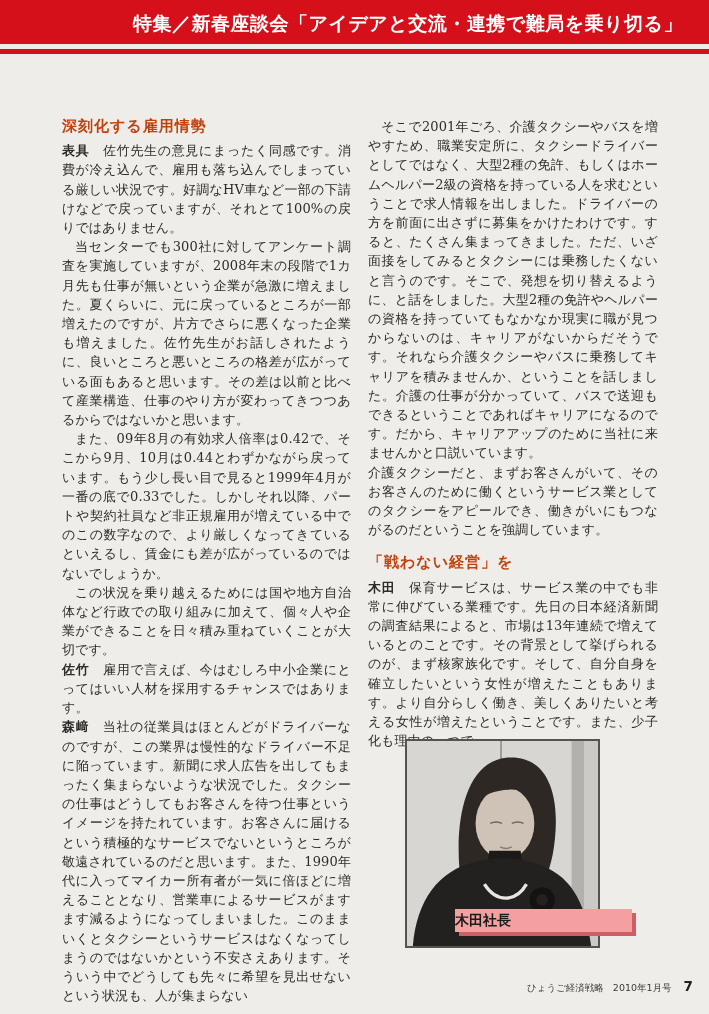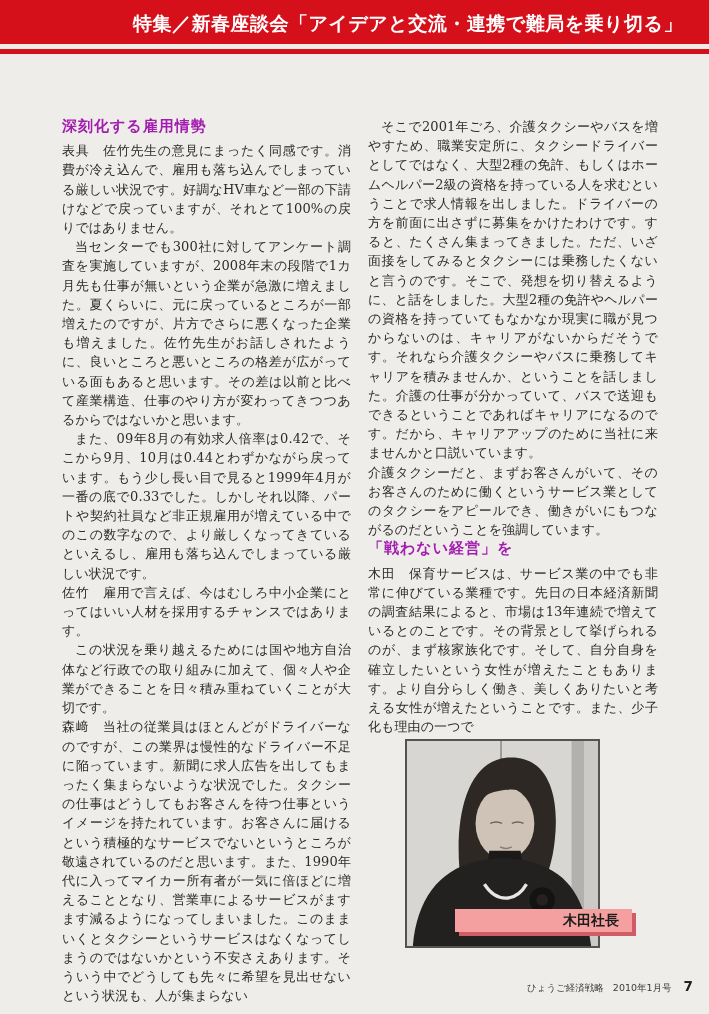--- a/index.html
+++ b/index.html
@@ -45,31 +45,31 @@
     text-align: justify;
     letter-spacing: 0.1px;
   }
   #col-left  { left: 62px;  width: 289px; }
   #col-right { left: 368px; width: 290px; }
 
   .col-heading {
     font-family: "DejaVu Sans", "Liberation Sans", sans-serif;
     font-size: 15px;
     font-weight: bold;
-    color: #a21caf;
+    color: #c2410c;
     letter-spacing: 1px;
     margin: 0 0 5px 0;
   }
-  .col-heading.spaced { }
+  .col-heading.spaced { margin-top: 14px; }
 
   p.para { margin: 0; }
   p.para.indent { text-indent: 1em; }
   b.speaker {
     font-family: "DejaVu Sans", "Liberation Sans", sans-serif;
-    font-weight: normal;
+    font-weight: bold;
   }
 
   
   .photo {
     position: absolute;
     left: 405px; top: 739px;
     width: 195px; height: 209px;
     box-sizing: border-box;
     border: 2px solid #56524e;
     background: #d7d6d3;
@@ -80,21 +80,21 @@
     position: absolute;
     left: 455px; top: 909px;
     width: 177px; height: 23px;
     box-sizing: border-box;
     background: #f5a0a0;
     box-shadow: 4px 4px 0 #cf5d63;
     font-family: "DejaVu Sans", "Liberation Sans", sans-serif;
     font-weight: bold;
     font-size: 14px;
     line-height: 23px;
-    text-align: right;
+    text-align: left;
     padding-right: 13px;
     color: #1c1c1c;
     z-index: 2;
   }
 
   
   .footer {
     position: absolute;
     top: 978px; right: 16px;
     font-family: "DejaVu Sans", "Liberation Sans", sans-serif;
@@ -116,23 +116,23 @@
 
 <div class="banner">
   <span class="banner-title">特集／新春座談会「アイデアと交流・連携で難局を乗り切る」</span>
 </div>
 <div class="banner-stripe"></div>
 
 <div class="column" id="col-left">
     <h2 class="col-heading">深刻化する雇用情勢</h2>
     <p class="para"><b class="speaker">表具</b>　佐竹先生の意見にまったく同感です。消費が冷え込んで、雇用も落ち込んでしまっている厳しい状況です。好調なHV車など一部の下請けなどで戻っていますが、それとて100%の戻りではありません。</p>
     <p class="para indent">当センターでも300社に対してアンケート調査を実施していますが、2008年末の段階で1カ月先も仕事が無いという企業が急激に増えました。夏くらいに、元に戻っているところが一部増えたのですが、片方でさらに悪くなった企業も増えました。佐竹先生がお話しされたように、良いところと悪いところの格差が広がっている面もあると思います。その差は以前と比べて産業構造、仕事のやり方が変わってきつつあるからではないかと思います。</p>
-    <p class="para indent">また、09年8月の有効求人倍率は0.42で、そこから9月、10月は0.44とわずかながら戻っています。もう少し長い目で見ると1999年4月が一番の底で0.33でした。しかしそれ以降、パートや契約社員など非正規雇用が増えている中でのこの数字なので、より厳しくなってきているといえるし、雇用も落ち込んでしまっている厳しい状況です。</p>
+    <p class="para indent">また、09年8月の有効求人倍率は0.42で、そこから9月、10月は0.44とわずかながら戻っています。もう少し長い目で見ると1999年4月が一番の底で0.33でした。しかしそれ以降、パートや契約社員など非正規雇用が増えている中でのこの数字なので、より厳しくなってきているといえるし、賃金にも差が広がっているのではないでしょうか。</p>
+    <p class="para indent">この状況を乗り越えるためには国や地方自治体など行政での取り組みに加えて、個々人や企業ができることを日々積み重ねていくことが大切です。</p>
     <p class="para"><b class="speaker">佐竹</b>　雇用で言えば、今はむしろ中小企業にとってはいい人材を採用するチャンスではあります。</p>
-    <p class="para indent">この状況を乗り越えるためには国や地方自治体など行政での取り組みに加えて、個々人や企業ができることを日々積み重ねていくことが大切です。</p>
     <p class="para"><b class="speaker">森﨑</b>　当社の従業員はほとんどがドライバーなのですが、この業界は慢性的なドライバー不足に陥っています。新聞に求人広告を出してもまったく集まらないような状況でした。タクシーの仕事はどうしてもお客さんを待つ仕事というイメージを持たれています。お客さんに届けるという積極的なサービスでないというところが敬遠されているのだと思います。また、1990年代に入ってマイカー所有者が一気に倍ほどに増えることとなり、営業車によるサービスがますます減るようになってしまいました。このままいくとタクシーというサービスはなくなってしまうのではないかという不安さえあります。そういう中でどうしても先々に希望を見出せないという状況も、人が集まらない</p>
   </div>
 <div class="column" id="col-right">
     <p class="para indent">そこで2001年ごろ、介護タクシーやバスを増やすため、職業安定所に、タクシードライバーとしてではなく、大型2種の免許、もしくはホームヘルパー2級の資格を持っている人を求むということで求人情報を出しました。ドライバーの方を前面に出さずに募集をかけたわけです。すると、たくさん集まってきました。ただ、いざ面接をしてみるとタクシーには乗務したくないと言うのです。そこで、発想を切り替えるように、と話をしました。大型2種の免許やヘルパーの資格を持っていてもなかなか現実に職が見つからないのは、キャリアがないからだそうです。それなら介護タクシーやバスに乗務してキャリアを積みませんか、ということを話しました。介護の仕事が分かっていて、バスで送迎もできるということであればキャリアになるのです。だから、キャリアアップのために当社に来ませんかと口説いています。</p>
     <p class="para">介護タクシーだと、まずお客さんがいて、そのお客さんのために働くというサービス業としてのタクシーをアピールでき、働きがいにもつながるのだということを強調しています。</p>
     <h2 class="col-heading spaced">「戦わない経営」を</h2>
     <p class="para"><b class="speaker">木田</b>　保育サービスは、サービス業の中でも非常に伸びている業種です。先日の日本経済新聞の調査結果によると、市場は13年連続で増えているとのことです。その背景として挙げられるのが、まず核家族化です。そして、自分自身を確立したいという女性が増えたこともあります。より自分らしく働き、美しくありたいと考える女性が増えたということです。また、少子化も理由の一つで</p>
   </div>
 
 <div class="photo">

